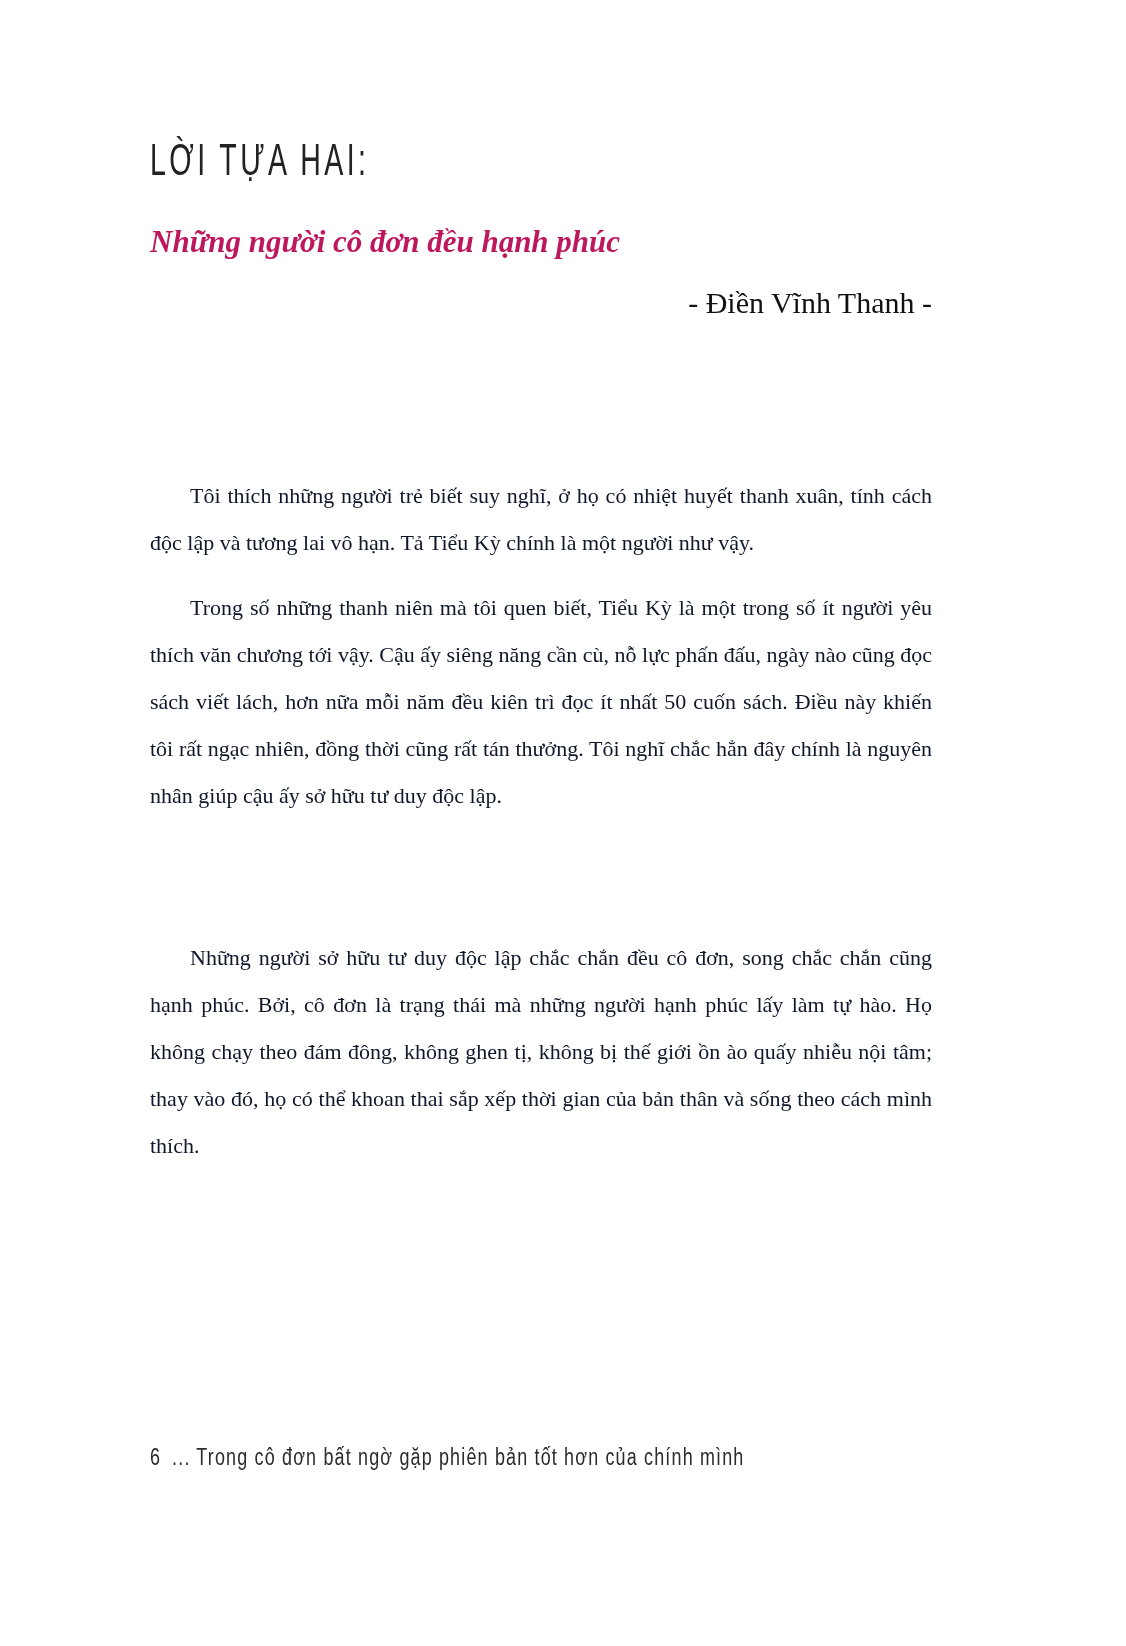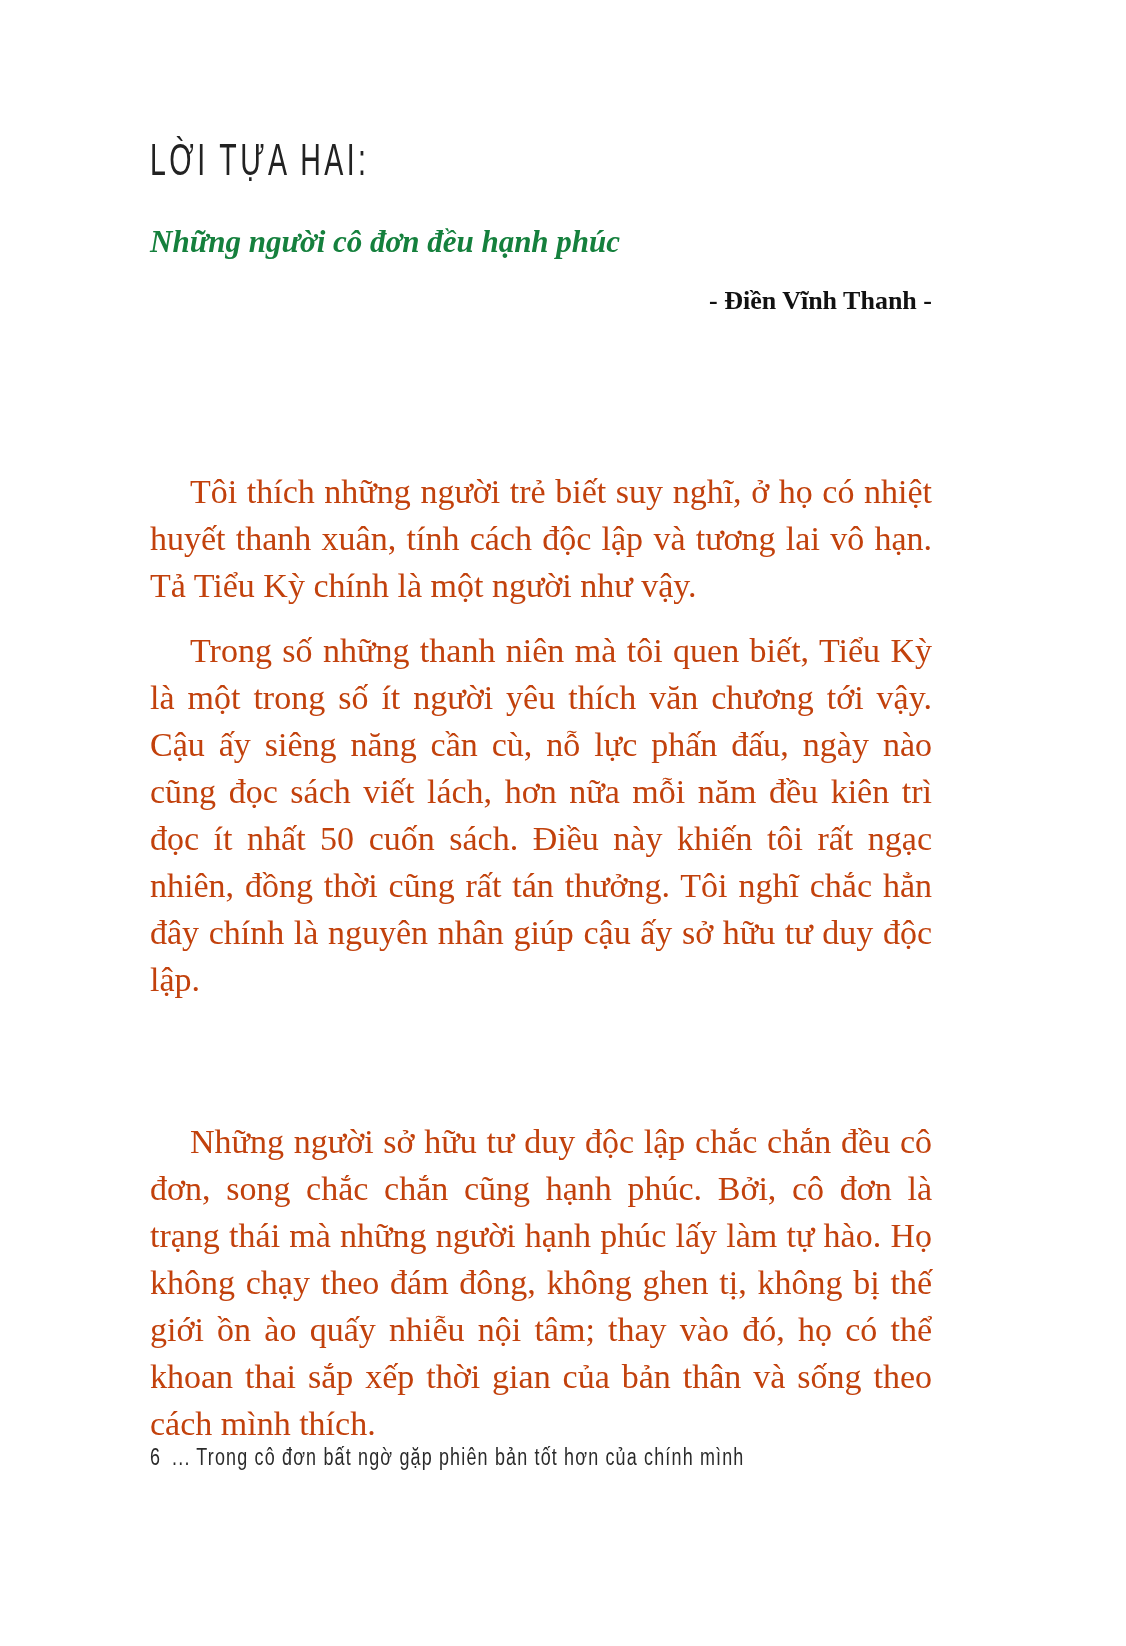--- a/index.html
+++ b/index.html
@@ -31,35 +31,35 @@
     color: #222222;
     transform: scale(0.68, 1.05);
     transform-origin: left center;
     white-space: nowrap;
   }
   .subtitle {
     margin-top: 40px;
     font-size: 31px;
     font-weight: bold;
     font-style: italic;
-    color: #15803d;
+    color: #be185d;
   }
   .author {
     margin-top: 26px;
-    font-size: 26px;
-    font-weight: bold;
+    font-size: 30px;
+    font-weight: normal;
     text-align: right;
     color: #111111;
   }
   .body-text {
     margin-top: 152px;
-    font-size: 34px;
+    font-size: 22px;
     line-height: 47px;
     text-align: justify;
-    color: #c2410c;
+    color: #0f172a;
   }
   .body-text p {
     margin: 0 0 18px 0;
     text-indent: 40px;
   }
   .body-text p.section-break {
     margin-top: 115px;
   }
   .footer {
     position: absolute;

